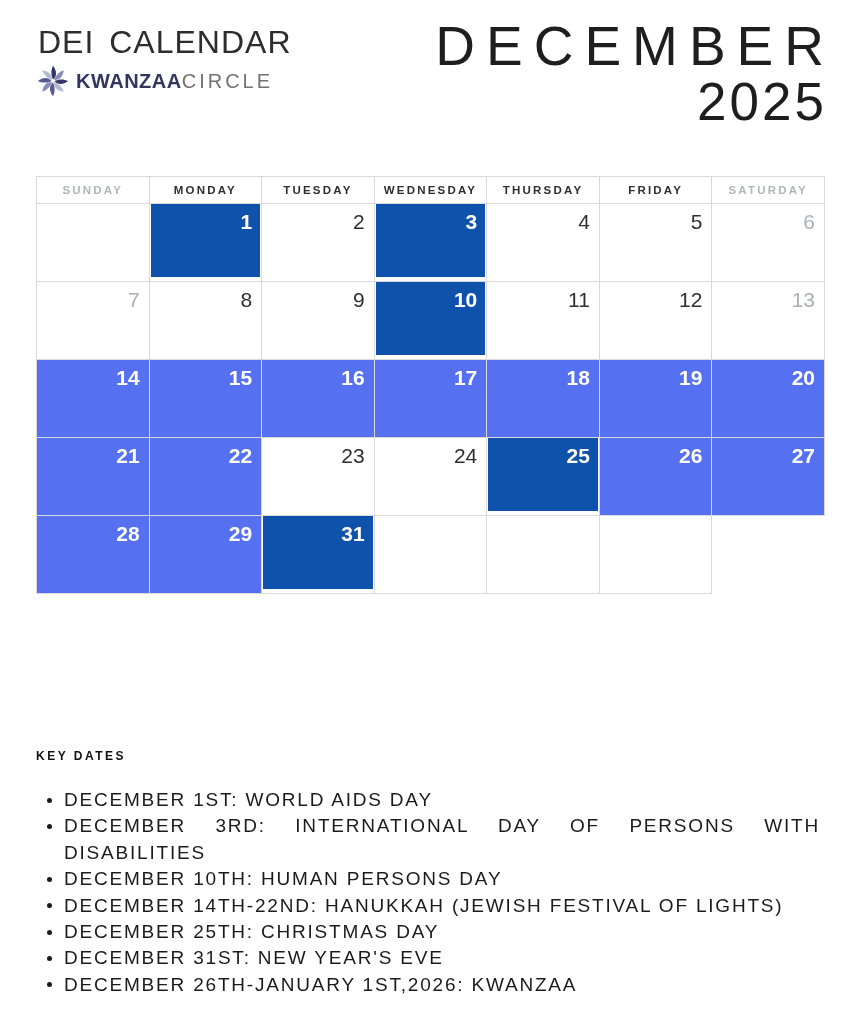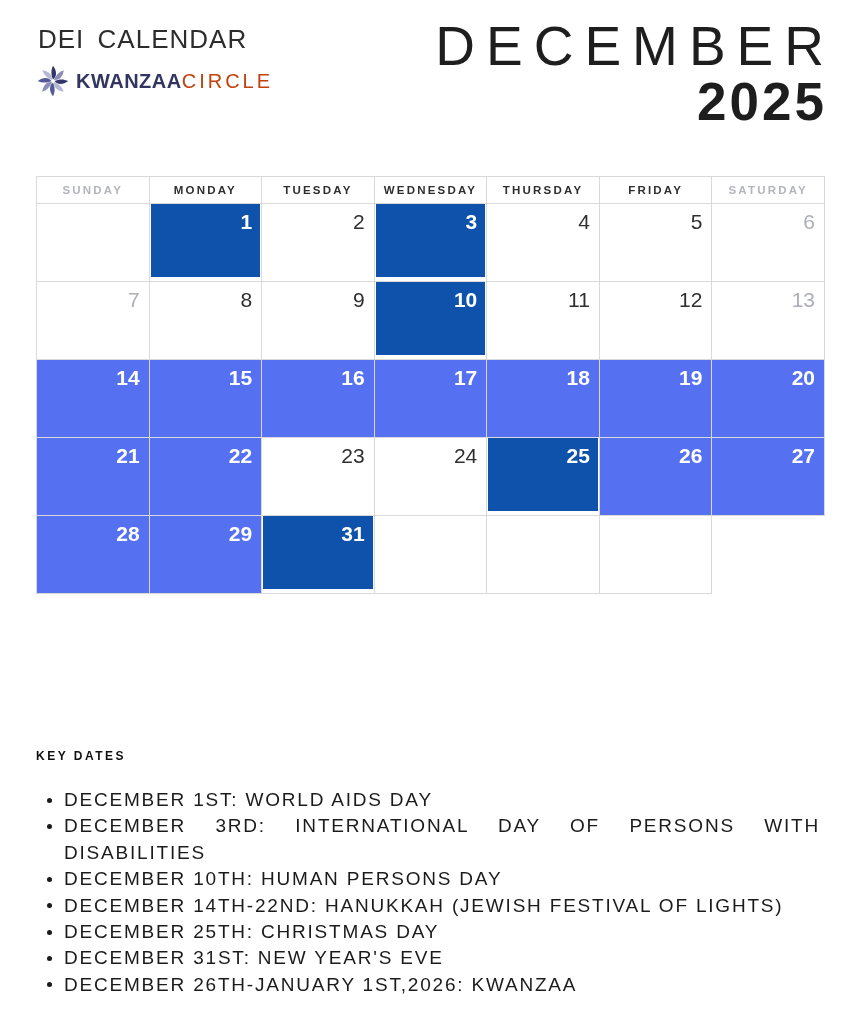--- a/index.html
+++ b/index.html
@@ -5,36 +5,36 @@
   html,body { margin:0; padding:0; }
   body {
     width:862px; height:1024px; position:relative; background:#ffffff;
     font-family:"Liberation Sans", sans-serif; overflow:hidden;
     --dark:#0e52ab; --light:#5571f2; --bd:#d9d9dc;
   }
 
   
   .dei-title {
     position:absolute; left:38px; top:24px;
-    font-size:26px; font-weight:300; letter-spacing:1px; color:#2d2d2d;
+    font-size:32px; font-weight:300; letter-spacing:1px; color:#2d2d2d;
     word-spacing:5px;
   }
   .brand { position:absolute; left:34px; top:62px; display:flex; align-items:center; }
   .brand svg { width:38px; height:38px; display:block; }
   .brand-text { font-size:20px; margin-left:4px; white-space:nowrap; }
   .brand-bold { font-weight:800; color:#32355f; letter-spacing:0.5px; }
-  .brand-light { font-weight:400; color:#c2410c; letter-spacing:3px; }
+  .brand-light { font-weight:400; color:#737373; letter-spacing:3px; }
 
   .month-block { position:absolute; right:38px; top:18px; text-align:right; color:#1e1e1e; }
   .month-name {
     font-size:55px; font-weight:400; letter-spacing:11px; margin-right:-11px;
     line-height:57px; white-space:nowrap;
   }
   .month-year {
-    font-size:53px; font-weight:700; letter-spacing:3px; margin-right:-3px;
+    font-size:53px; font-weight:400; letter-spacing:3px; margin-right:-3px;
     line-height:53px;
   }
 
   
   .cal {
     position:absolute; left:36px; top:176px; width:789px; height:418px;
     display:grid; grid-template-columns:repeat(7,1fr);
     grid-template-rows:27px repeat(5,1fr);
     border-top:1px solid var(--bd); border-left:1px solid var(--bd);
     box-sizing:border-box; background:#fff;

